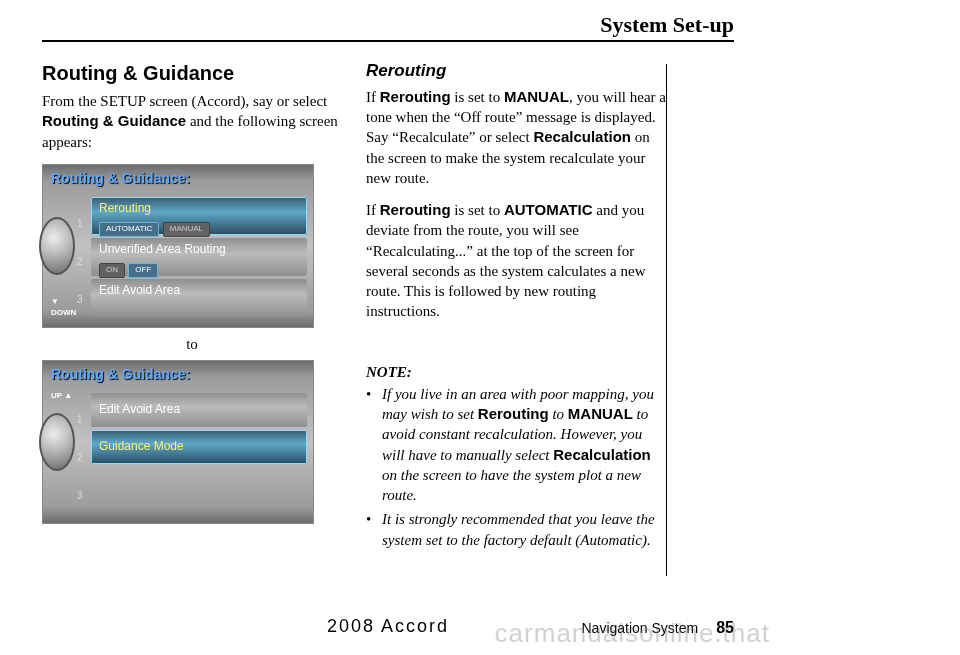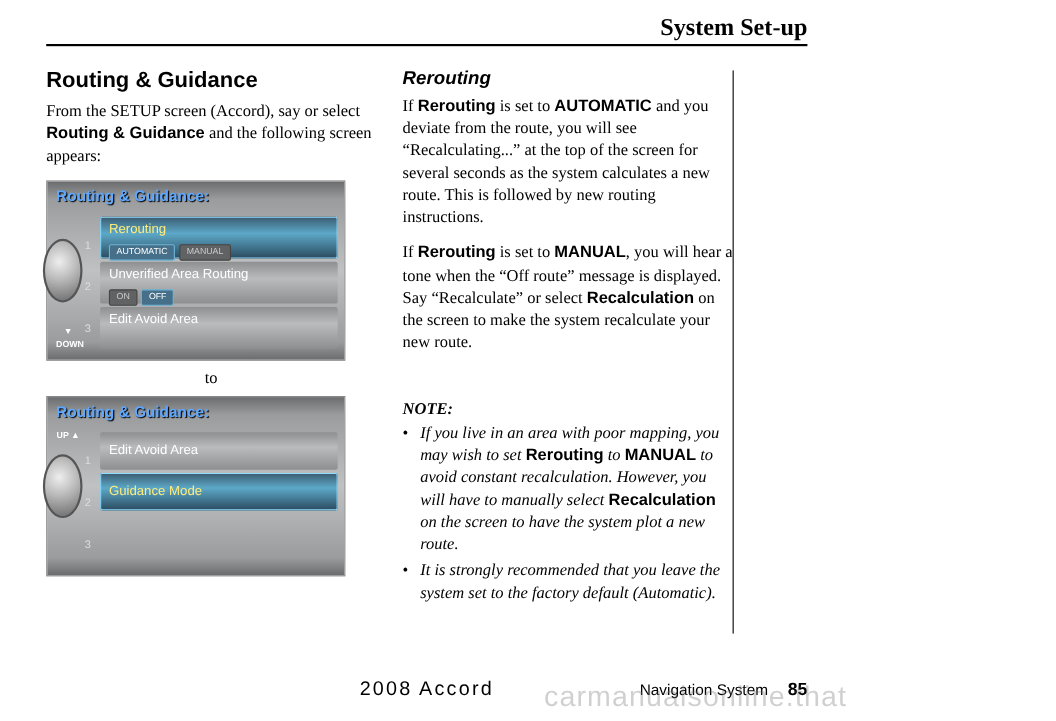--- a/index.html
+++ b/index.html
@@ -25,21 +25,21 @@
   ul { list-style: none; font-style: italic; }
   ul li { position: relative; padding-left: 16px; margin-bottom: 4px; }
   ul li:before { content: "•"; position: absolute; left: 0; font-style: normal; }
 
   .to { text-align: center; margin: 6px 0; font-size: 15px; }
 
   
   .shot { width: 272px; height: 164px; background: linear-gradient(180deg, #6a6c6e 0%, #9a9c9e 10%, #bfc1c3 50%, #9a9c9e 90%, #6a6c6e 100%); border: 1px solid #888; position: relative; font-family: Liberation Sans, sans-serif; margin: 0 0; }
   .shot-title { position: absolute; top: 4px; left: 8px; color: #5fa8ff; font-weight: bold; font-size: 14px; text-shadow: 1px 1px 1px #000; }
   .knob { position: absolute; left: -4px; top: 50%; transform: translateY(-50%); width: 36px; height: 58px; background: radial-gradient(circle at 40% 35%, #eee 0%, #bbb 40%, #666 100%); border-radius: 50%; border: 2px solid #555; }
-  .arrow-label { position: absolute; left: 8px; color: #fff; font-size: 8px; font-weight: bold; text-align: center; width: 22px; }
+  .arrow-label { position: absolute; left: 8px; color: #fff; font-size: 8px; font-weight: bold; width: 22px; }
   .arrow-down { bottom: 8px; }
   .arrow-up { top: 30px; }
   .nums { position: absolute; left: 34px; top: 40px; color: #ddd; font-size: 10px; line-height: 38px; }
   .rows { position: absolute; left: 48px; right: 6px; top: 32px; }
   .row { position: relative; height: 38px; margin-bottom: 3px; background: linear-gradient(180deg,#8d8f91,#b9bbbd 40%,#8d8f91); border-radius: 2px; padding: 3px 8px; color: #fff; font-size: 12px; }
   .row.sel { background: linear-gradient(180deg,#3a5a6e,#5da8c8 40%,#2a4a5e); box-shadow: inset 0 0 0 1px #8fdcff; }
   .row.sel .rlabel { color: #ffec7c; }
   .rlabel { display: block; font-weight: 500; }
   .toggle { display: inline-block; margin-top: 3px; }
   .pill { display: inline-block; font-size: 8px; padding: 1px 6px; border-radius: 2px; color: #ccc; background: #606264; border: 1px solid #444; }
@@ -119,24 +119,24 @@
           <div class="row sel">
               <span class="rlabel">Guidance Mode</span>
             </div>
         </div>
       </div>
     </div>
 
     <div class="col">
       <div class="sub">Rerouting</div>
       <p>
-        <span>If </span><span class="b">Rerouting</span><span> is set to </span><span class="b">AUTOMATIC</span><span> and you deviate from the route, you will see “Recalculating...” at the top of the screen for several seconds as the system calculates a new route. This is followed by new routing instructions.</span>
+        <span>If </span><span class="b">Rerouting</span><span> is set to </span><span class="b">MANUAL</span><span>, you will hear a tone when the “Off route” message is displayed. Say “Recalculate” or select </span><span class="b">Recalculation</span><span> on the screen to make the system recalculate your new route.</span>
       </p>
       <p>
-        <span>If </span><span class="b">Rerouting</span><span> is set to </span><span class="b">MANUAL</span><span>, you will hear a tone when the “Off route” message is displayed. Say “Recalculate” or select </span><span class="b">Recalculation</span><span> on the screen to make the system recalculate your new route.</span>
+        <span>If </span><span class="b">Rerouting</span><span> is set to </span><span class="b">AUTOMATIC</span><span> and you deviate from the route, you will see “Recalculating...” at the top of the screen for several seconds as the system calculates a new route. This is followed by new routing instructions.</span>
       </p>
       <div class="note-h">NOTE:</div>
       <ul>
         <li>
           <span>If you live in an area with poor mapping, you may wish to set </span><span class="b" style="font-style:normal">Rerouting</span><span> to </span><span class="b" style="font-style:normal">MANUAL</span><span> to avoid constant recalculation. However, you will have to manually select </span><span class="b" style="font-style:normal">Recalculation</span><span> on the screen to have the system plot a new route.</span>
         </li>
         <li>It is strongly recommended that you leave the system set to the factory default (Automatic).</li>
       </ul>
     </div>
   </div>

